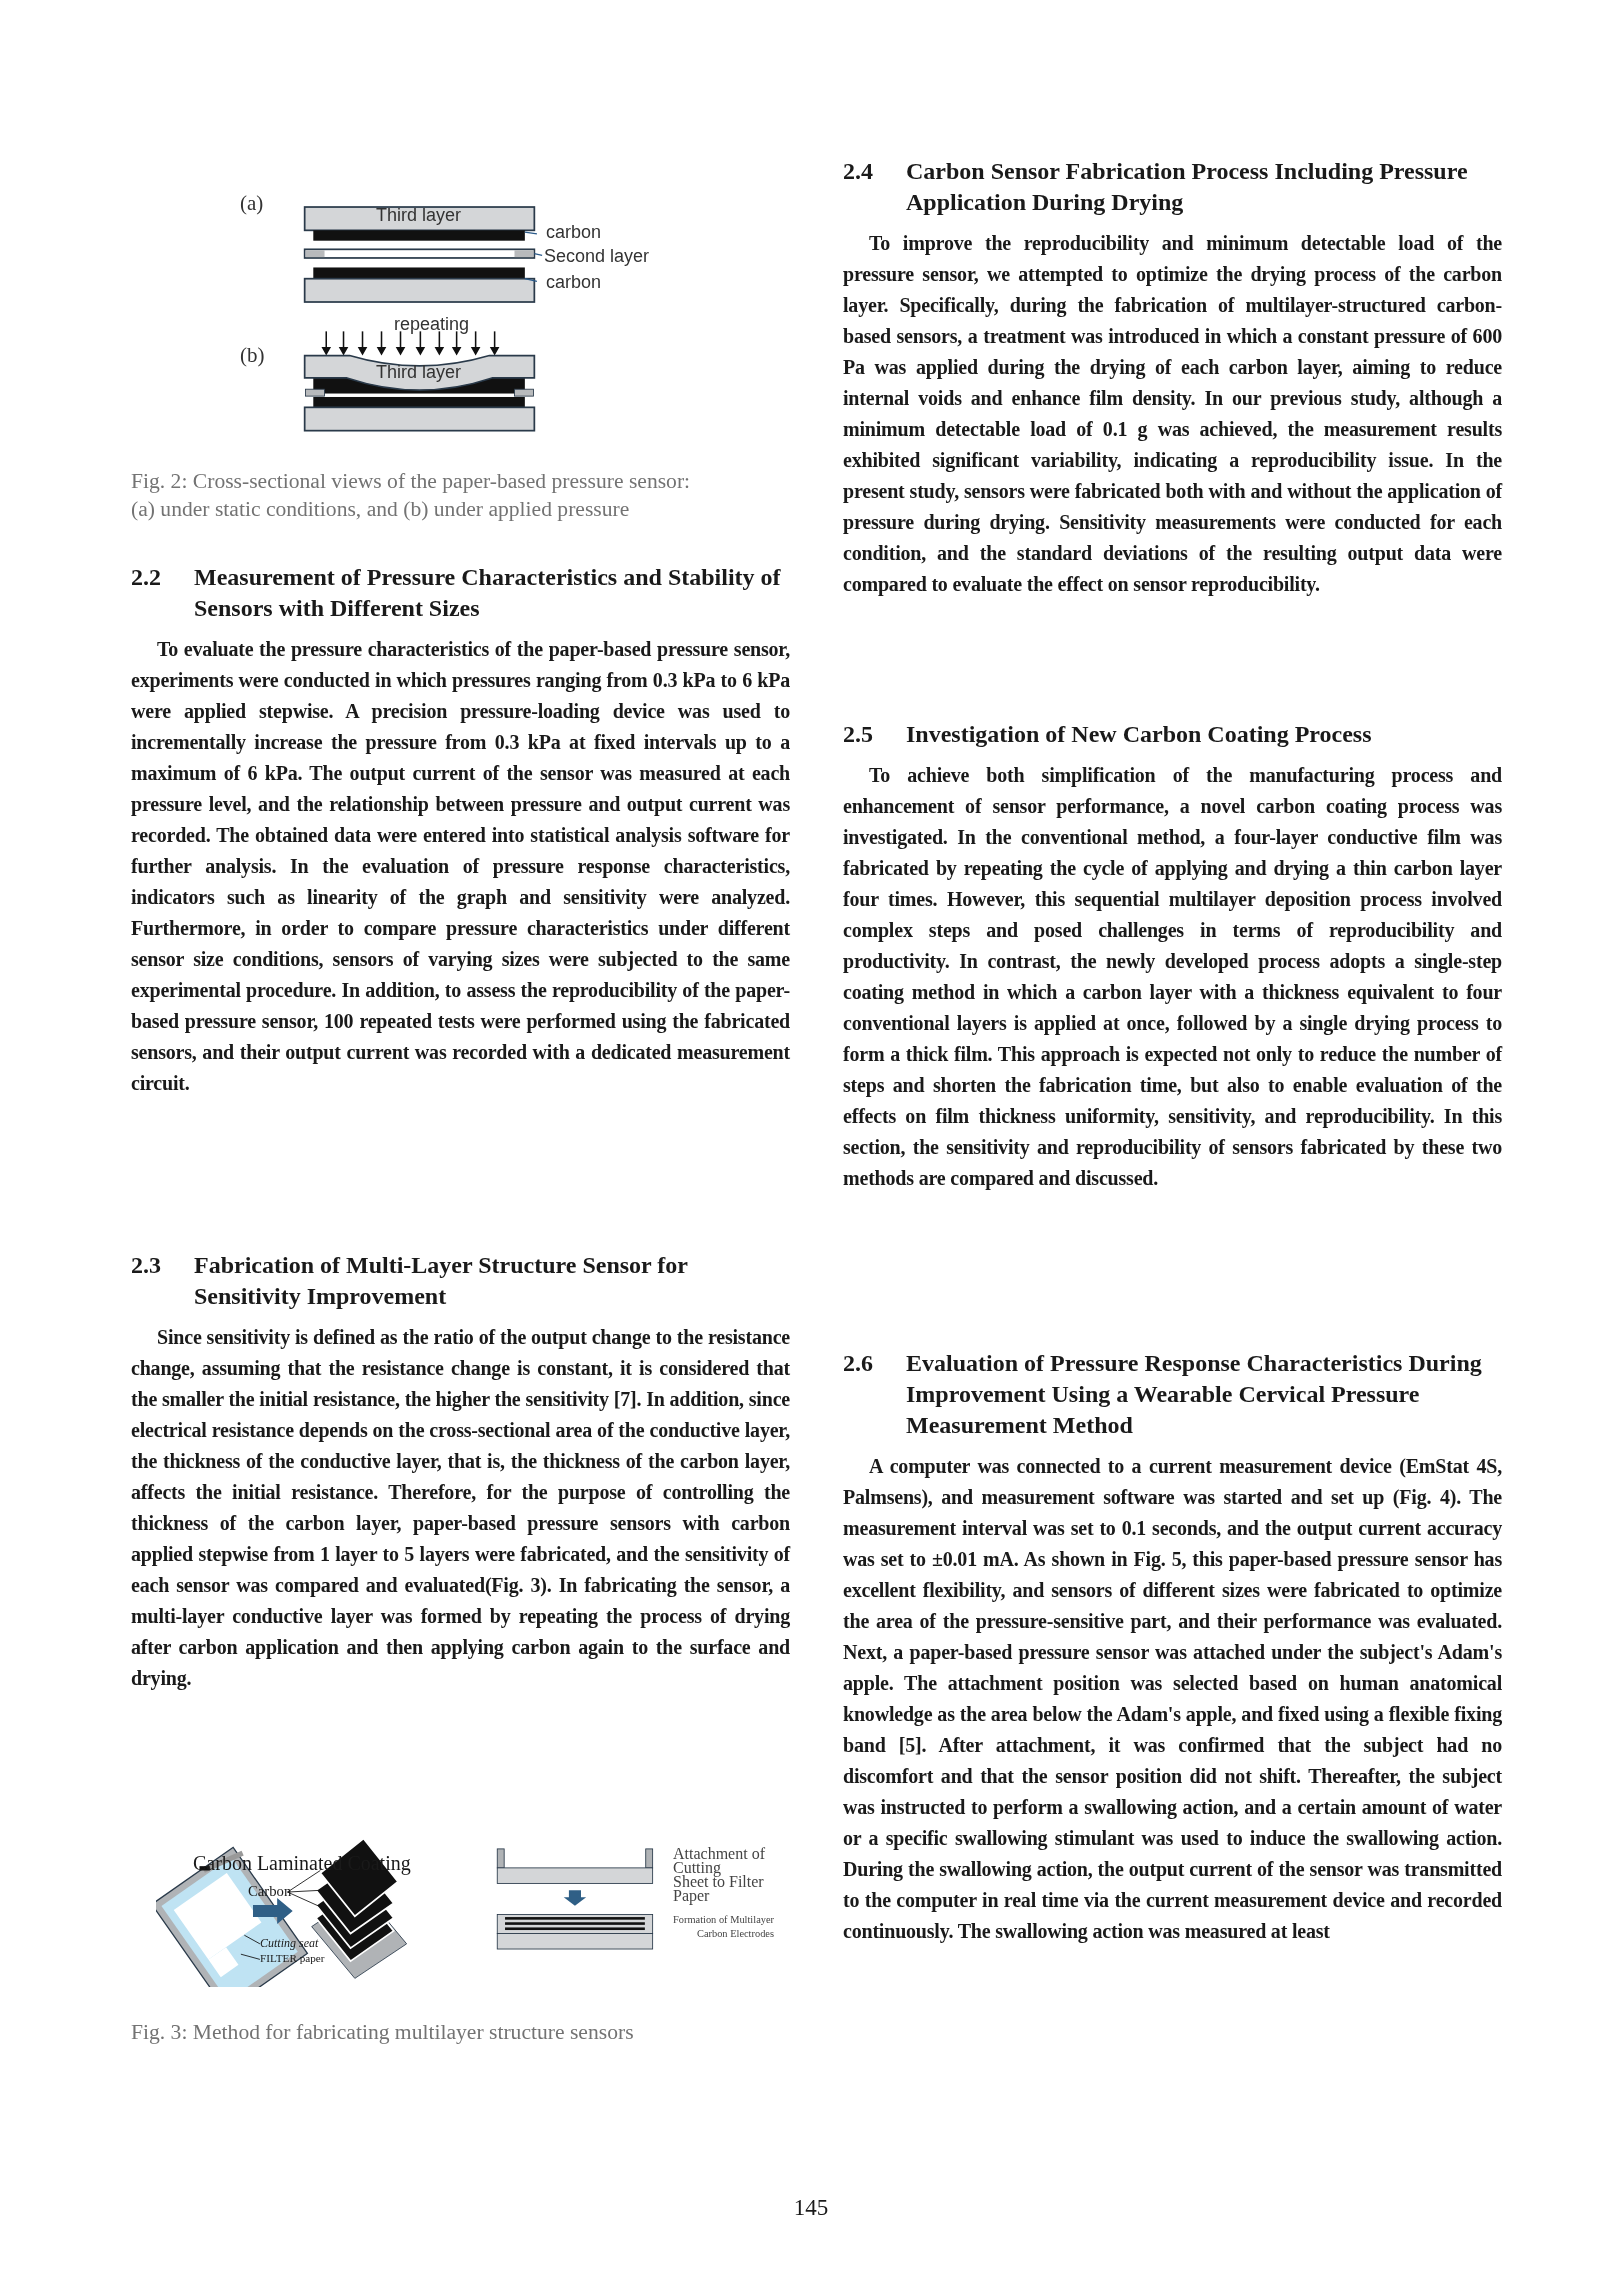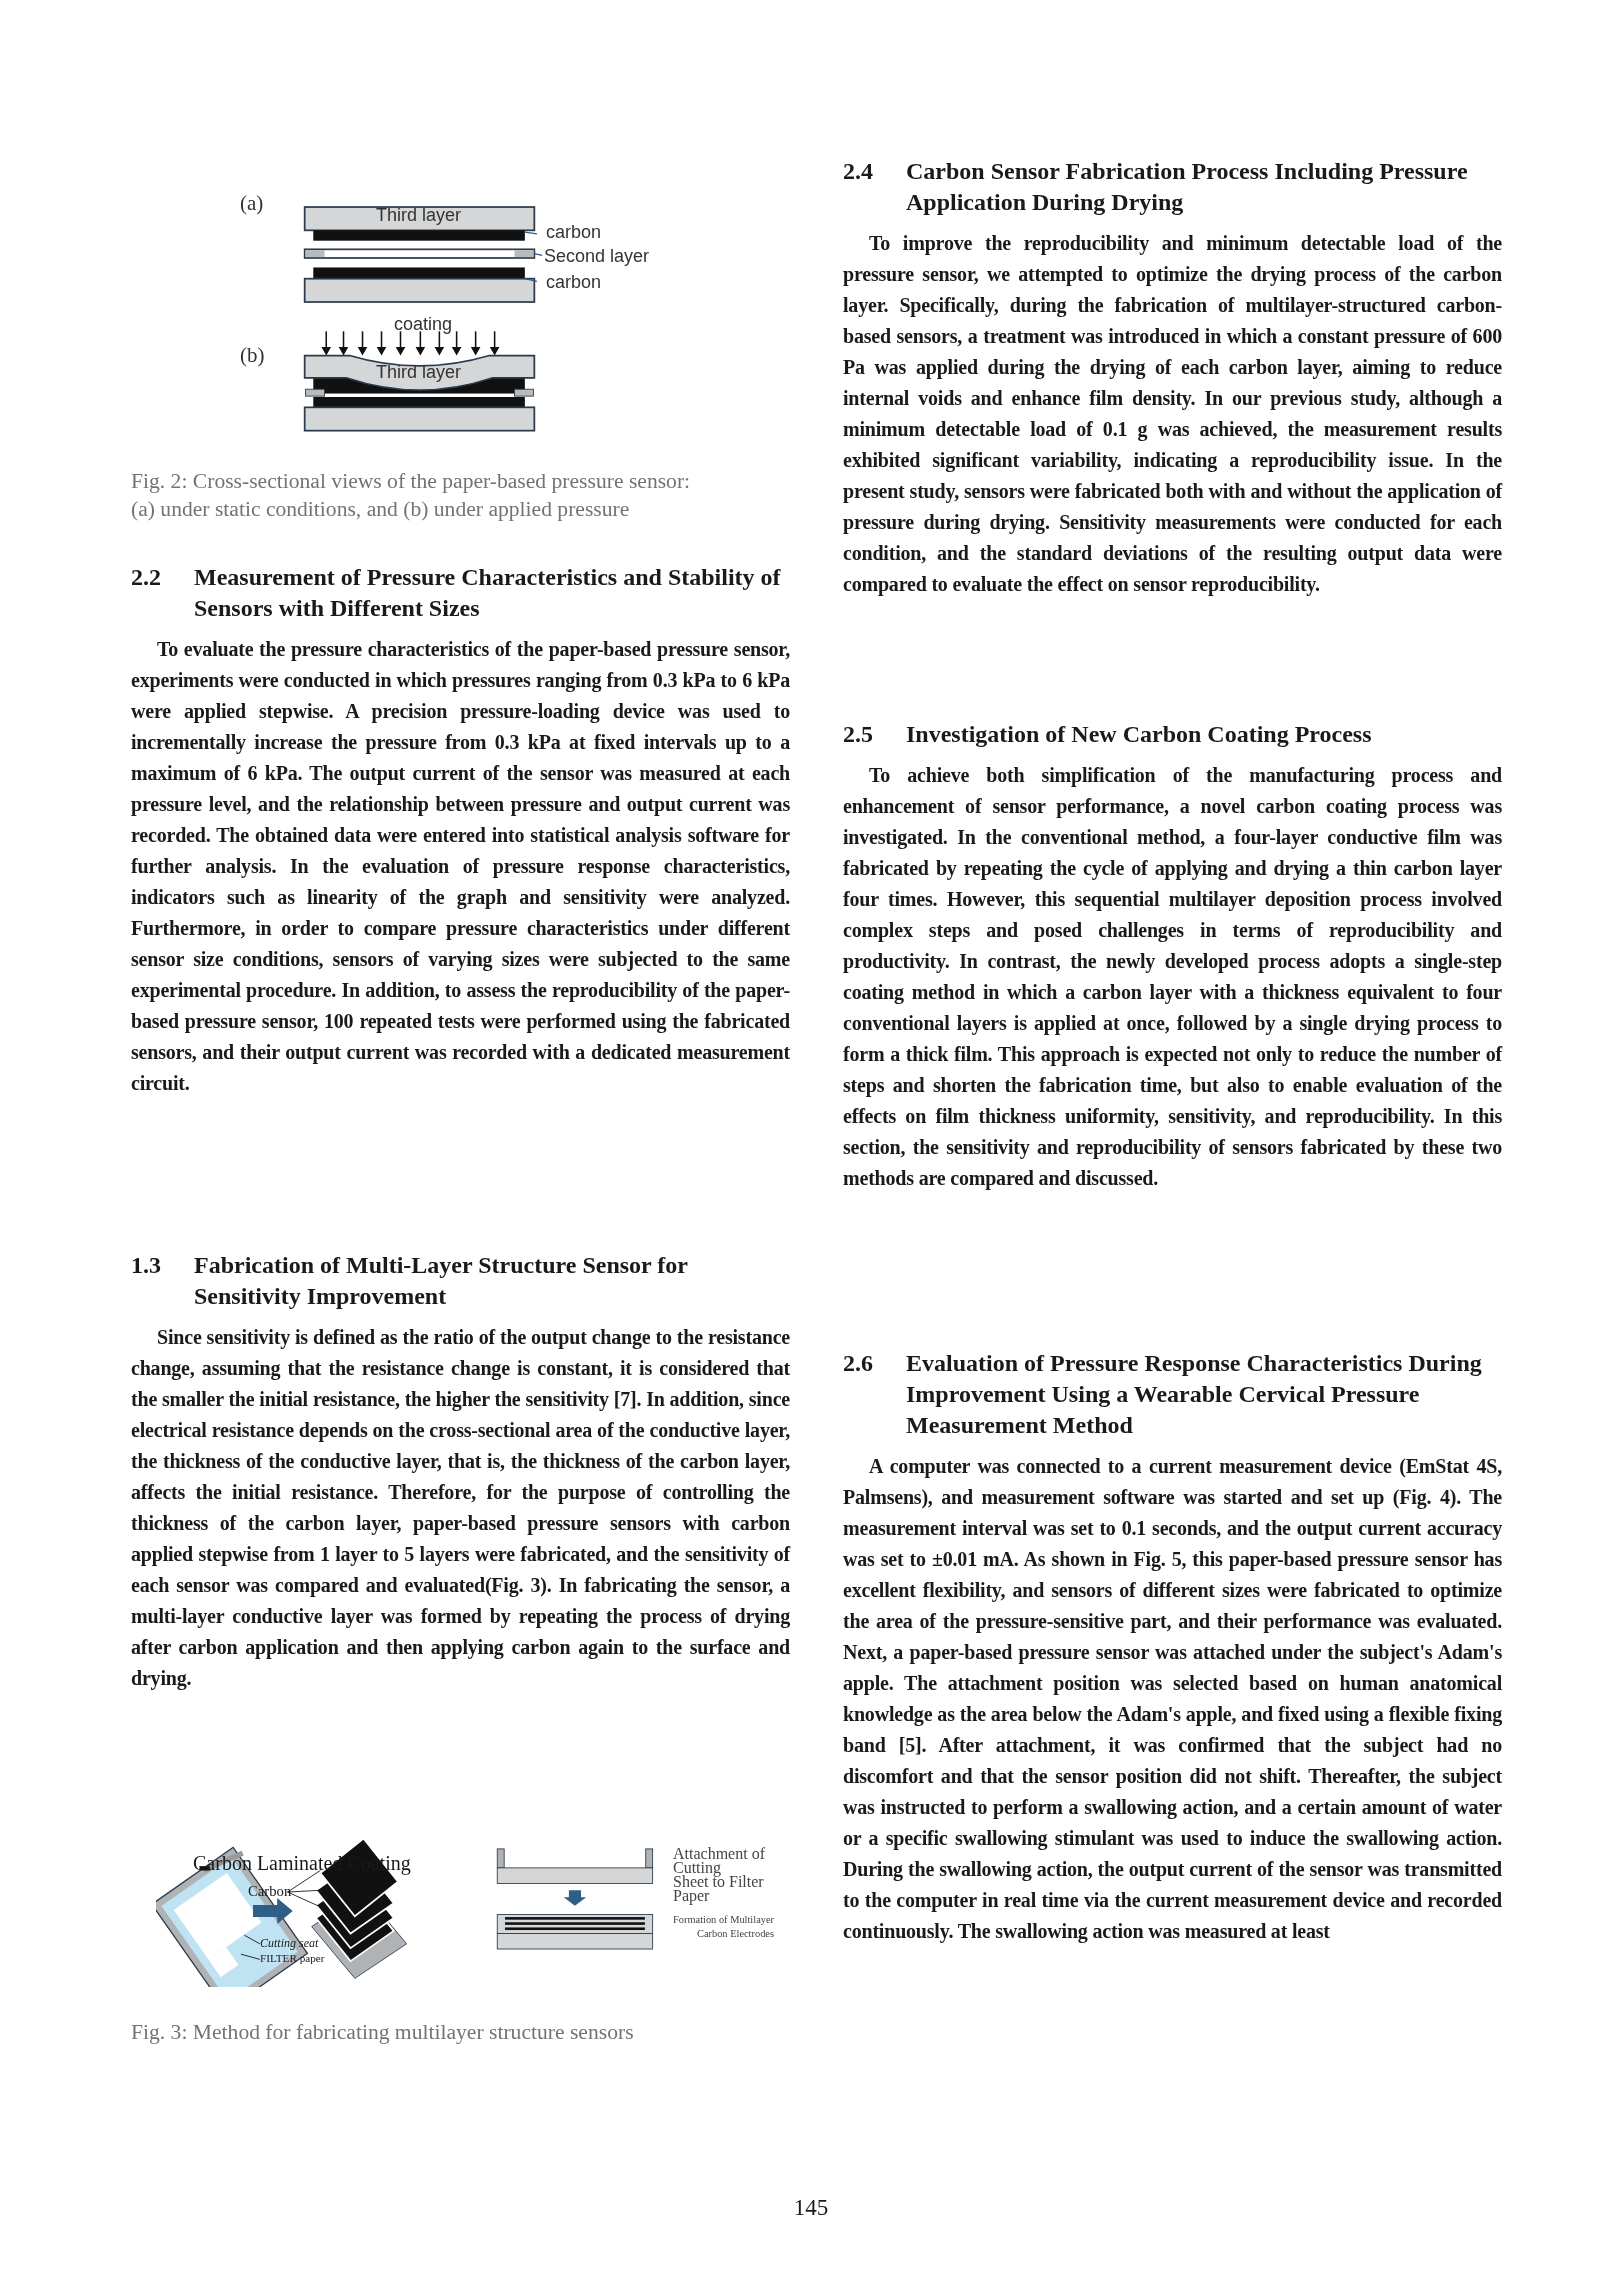--- a/index.html
+++ b/index.html
@@ -62,39 +62,39 @@
     <path d="M83,196 L135,196 Q216,220 297,196 L349,196 L349,222 L300,222 Q216,250 132,222 L83,222 Z" fill="#d4d6d8" stroke="#2a3a4a" stroke-width="2"></path>
     <rect x="84" y="235" width="22" height="8" fill="#b8babc" stroke="#2a3a4a" stroke-width="1"></rect>
     <rect x="326" y="235" width="22" height="8" fill="#b8babc" stroke="#2a3a4a" stroke-width="1"></rect>
     <rect x="93" y="244" width="245" height="12" fill="#111"></rect>
     <rect x="83" y="256" width="266" height="27" fill="#d4d6d8" stroke="#2a3a4a" stroke-width="2"></rect>
   </svg>
   <span class="abs fig-label" style="left:143px;top:19px;">Third layer</span>
   <span class="abs fig-label" style="left:313px;top:36px;">carbon</span>
   <span class="abs fig-label" style="left:311px;top:60px;">Second layer</span>
   <span class="abs fig-label" style="left:313px;top:86px;">carbon</span>
-  <span class="abs fig-label" style="left:161px;top:128px;">coating</span>
+  <span class="abs fig-label" style="left:161px;top:128px;">repeating</span>
   <span class="abs fig-label" style="left:143px;top:176px;">Third layer</span>
 </div>
 <div class="abs" style="left:131px;top:467px;width:674px;">
   <p class="caption">Fig. 2: Cross-sectional views of the paper-based pressure sensor:</p>
   <p class="caption">(a) under static conditions, and (b) under applied pressure</p>
 </div>
 
 <div class="col col-left" style="top:562px;">
   <div class="head">
     <span class="num">2.2</span>
     <span>Measurement of Pressure Characteristics and Stability of Sensors with Different Sizes</span>
   </div>
   <p class="body" style="margin-top:10.4px;">To evaluate the pressure characteristics of the paper-based pressure sensor, experiments were conducted in which pressures ranging from 0.3 kPa to 6 kPa were applied stepwise. A precision pressure-loading device was used to incrementally increase the pressure from 0.3 kPa at fixed intervals up to a maximum of 6 kPa. The output current of the sensor was measured at each pressure level, and the relationship between pressure and output current was recorded. The obtained data were entered into statistical analysis software for further analysis. In the evaluation of pressure response characteristics, indicators such as linearity of the graph and sensitivity were analyzed. Furthermore, in order to compare pressure characteristics under different sensor size conditions, sensors of varying sizes were subjected to the same experimental procedure. In addition, to assess the reproducibility of the paper-based pressure sensor, 100 repeated tests were performed using the fabricated sensors, and their output current was recorded with a dedicated measurement circuit.</p>
 </div>
 
 <div class="col col-left" style="top:1250px;">
   <div class="head">
-    <span class="num">1.3</span>
+    <span class="num">2.3</span>
     <span>Fabrication of Multi-Layer Structure Sensor for Sensitivity Improvement</span>
   </div>
   <p class="body" style="margin-top:10.4px;">Since sensitivity is defined as the ratio of the output change to the resistance change, assuming that the resistance change is constant, it is considered that the smaller the initial resistance, the higher the sensitivity [7]. In addition, since electrical resistance depends on the cross-sectional area of the conductive layer, the thickness of the conductive layer, that is, the thickness of the carbon layer, affects the initial resistance. Therefore, for the purpose of controlling the thickness of the carbon layer, paper-based pressure sensors with carbon applied stepwise from 1 layer to 5 layers were fabricated, and the sensitivity of each sensor was compared and evaluated(Fig. 3). In fabricating the sensor, a multi-layer conductive layer was formed by repeating the process of drying after carbon application and then applying carbon again to the surface and drying.</p>
 </div>
 
 <div class="abs" style="left:156px;top:1823px;width:648px;height:164px;">
   <svg class="abs" style="left:0;top:0;" width="648" height="164" viewBox="0 0 750 190">
 
     <g transform="translate(80,120) rotate(-35)">
       <rect x="-55" y="-70" width="115" height="150" fill="#b0b3b6" stroke="#2a3a4a" stroke-width="1.5"></rect>

